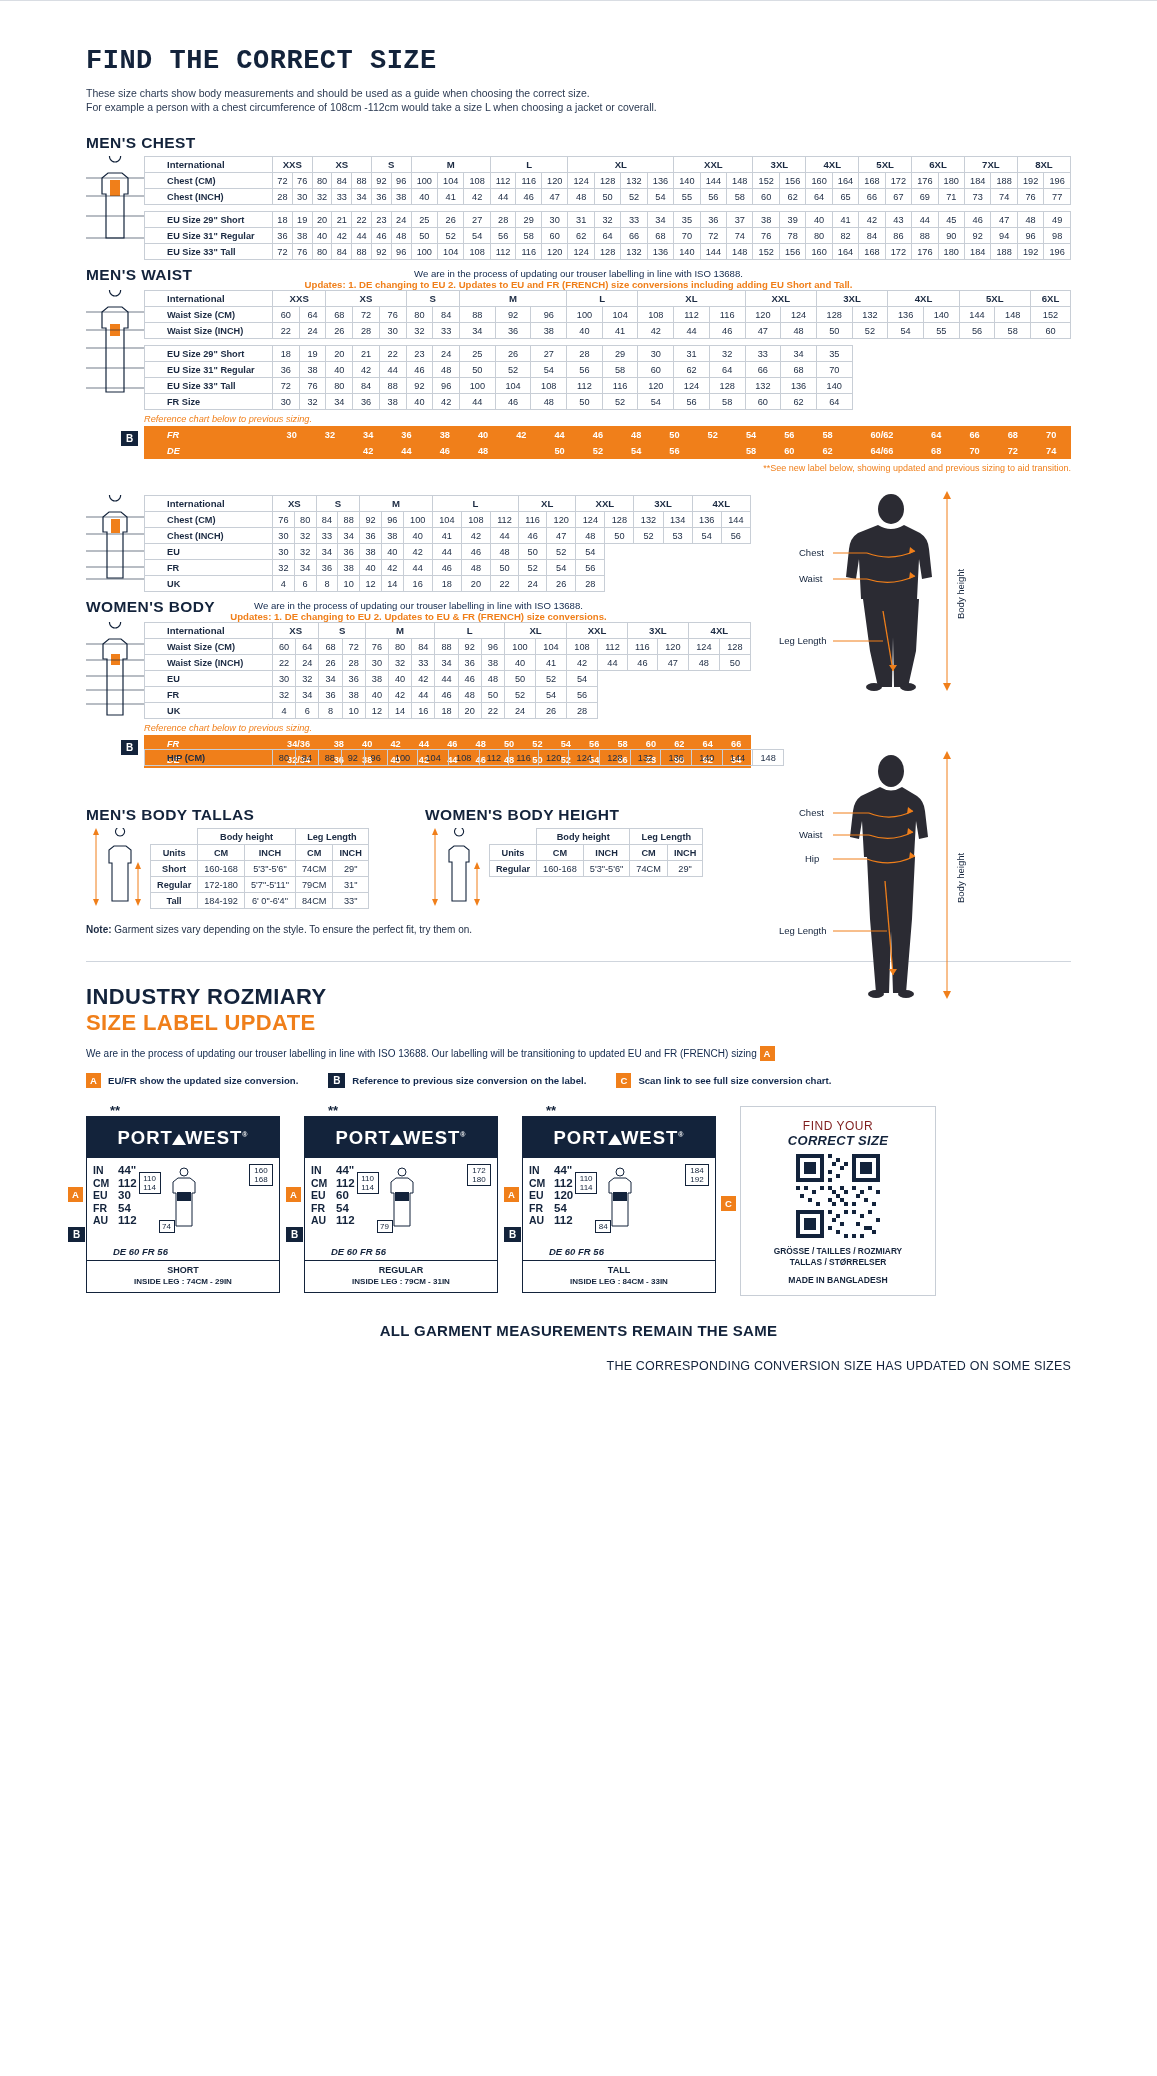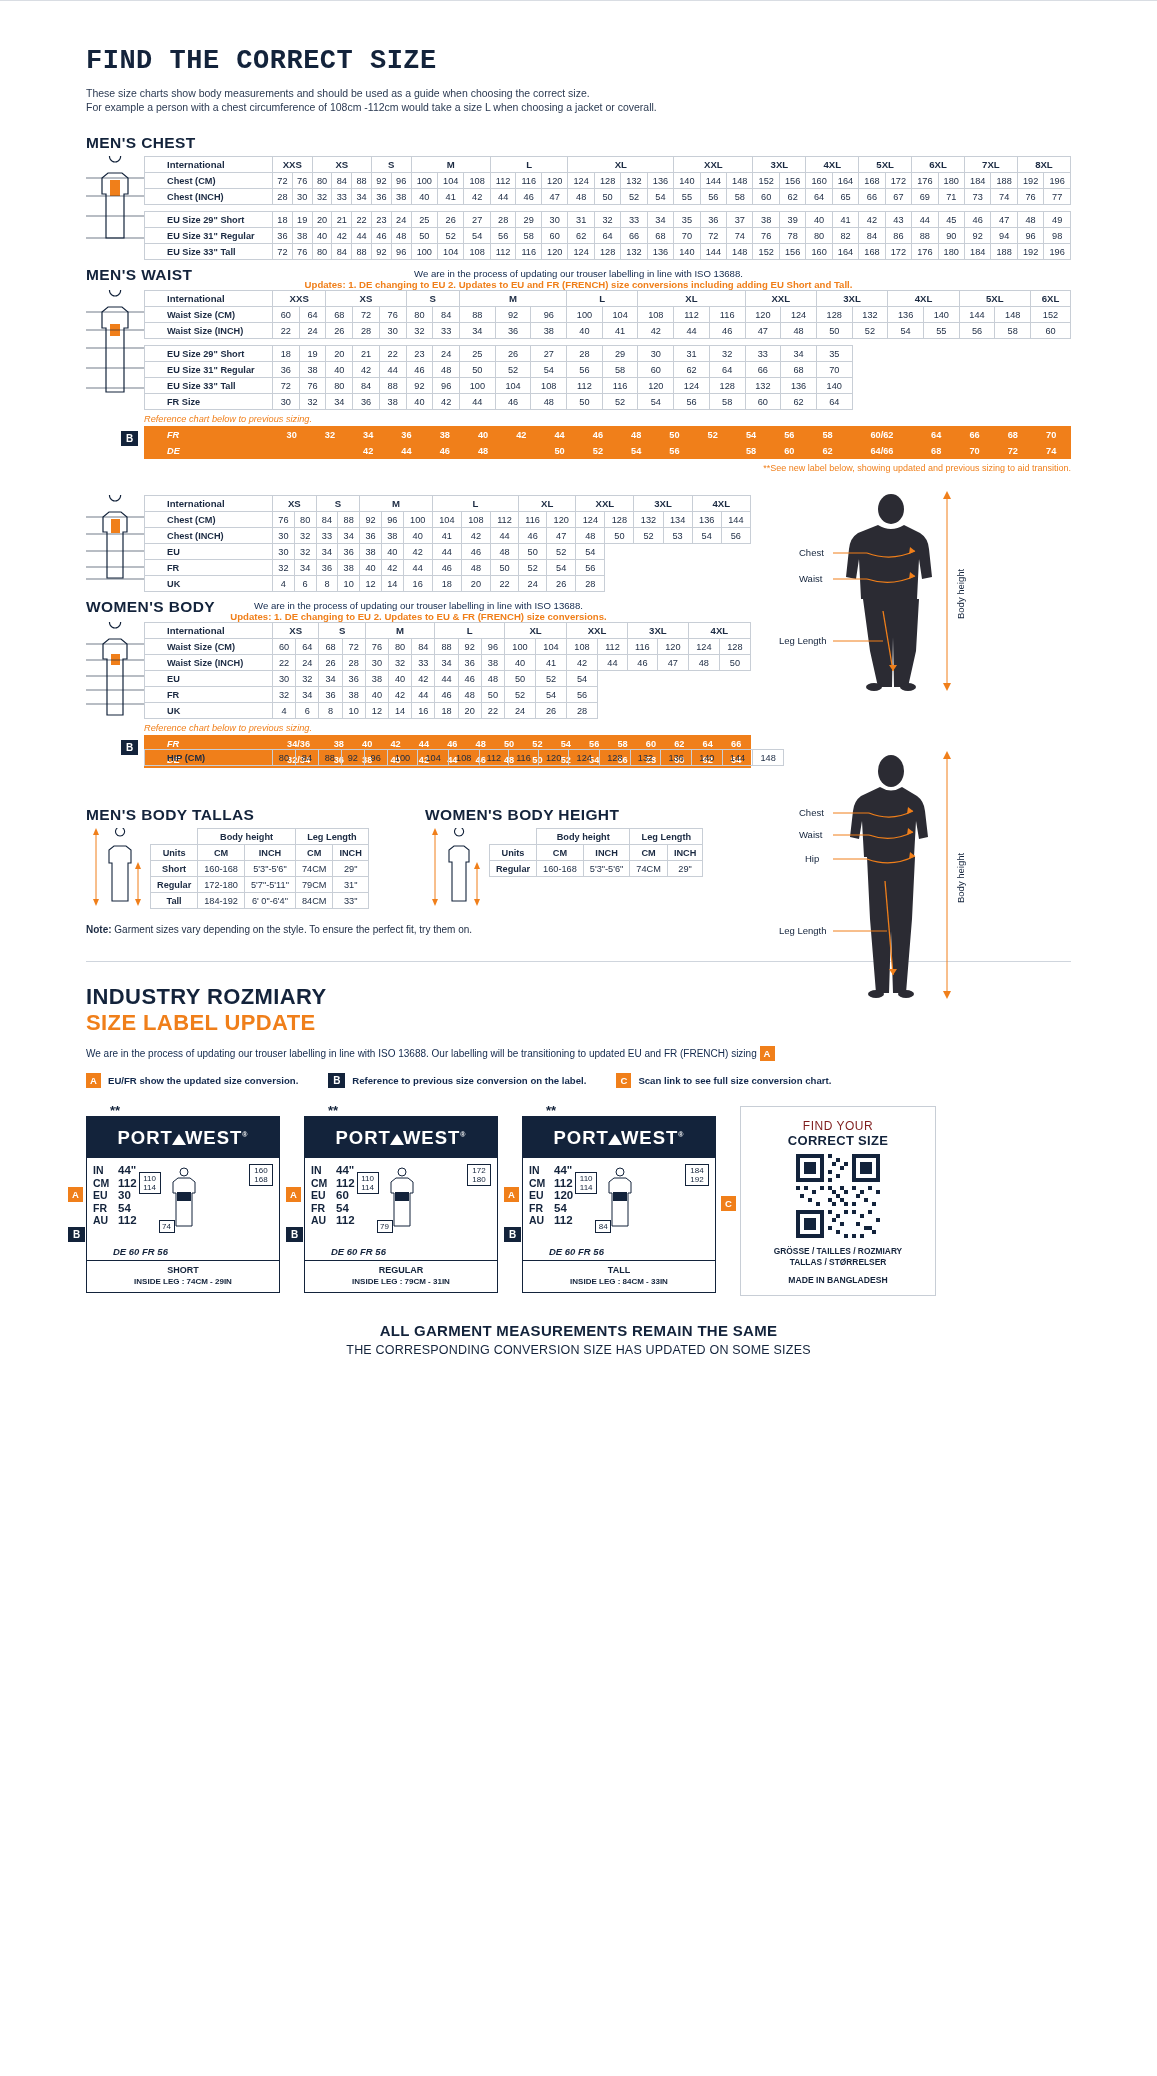--- a/index.html
+++ b/index.html
@@ -119,29 +119,29 @@
   .mbox { position:absolute; border:1px solid #13233b; font-size:8px; text-align:center; line-height:9px; padding:1px 2px; background:#fff; }
   .manfig { position:absolute; left:28px; top:2px; }
   .lblfoot { border-top:1px solid #13233b; text-align:center; font-size:9px; font-weight:bold; padding:4px 0 5px 0; line-height:11px; }
   .lblfoot .sm { font-size:8px; font-weight:bold; }
   .deline { font-size:9.5px; font-style:italic; font-weight:bold; padding:2px 0 3px 26px; }
   .sideA { position:absolute; left:-18px; top:78px; }
   .sideB { position:absolute; left:-18px; top:118px; }
 
   .qrcard { width:196px; border:1px solid #c8ced6; text-align:center; padding:12px 10px 10px 10px; position:relative; }
   .qrtop { font-size:12px; color:#7f1d1d; letter-spacing:0.5px; }
-  .qrtop2 { font-size:13px; font-weight:bold; color:#13233b; letter-spacing:0.3px; margin-bottom:0; }
+  .qrtop2 { font-size:13px; font-weight:bold; color:#13233b; letter-spacing:0.3px; margin-bottom:0;font-style:italic; }
   .qr { width:84px; height:84px; margin:6px auto 8px auto; }
   .qrfoot { font-size:8.4px; font-weight:bold; line-height:11px; color:#13233b; }
   .qrmade { font-size:8.6px; font-weight:bold; margin-top:7px; }
   .sideC { position:absolute; left:-20px; top:86px; }
 
   .closing { text-align:center; margin-top:26px; }
   .closing .c1 { font-size:15px; font-weight:bold; letter-spacing:0.3px; }
-  .closing .c2 { font-size:12.5px; font-weight:normal; margin-top:4px; letter-spacing:0.2px; }
+  .closing .c2 { font-size:12.5px; font-weight:normal; margin-top:20px; letter-spacing:0.2px;text-align:right; }
   .measurelbl { font-size:9.5px; color:#13233b; }
 
   .figsvg { display:block; }
 </style>
 </head>
 <body>
 
 <div class="page">
   <div class="topline"></div>
   <div class="wrap">

